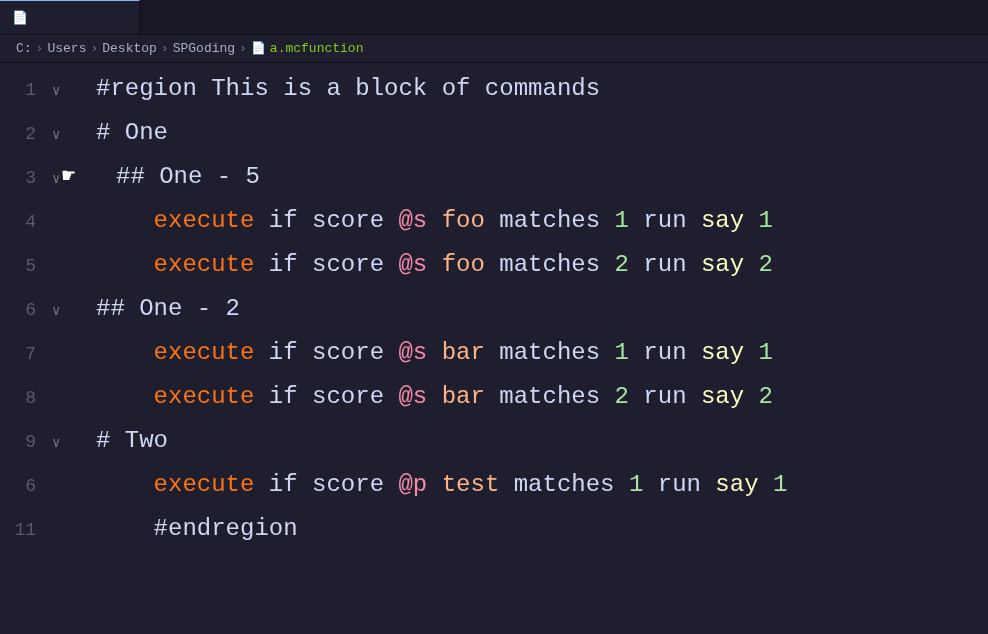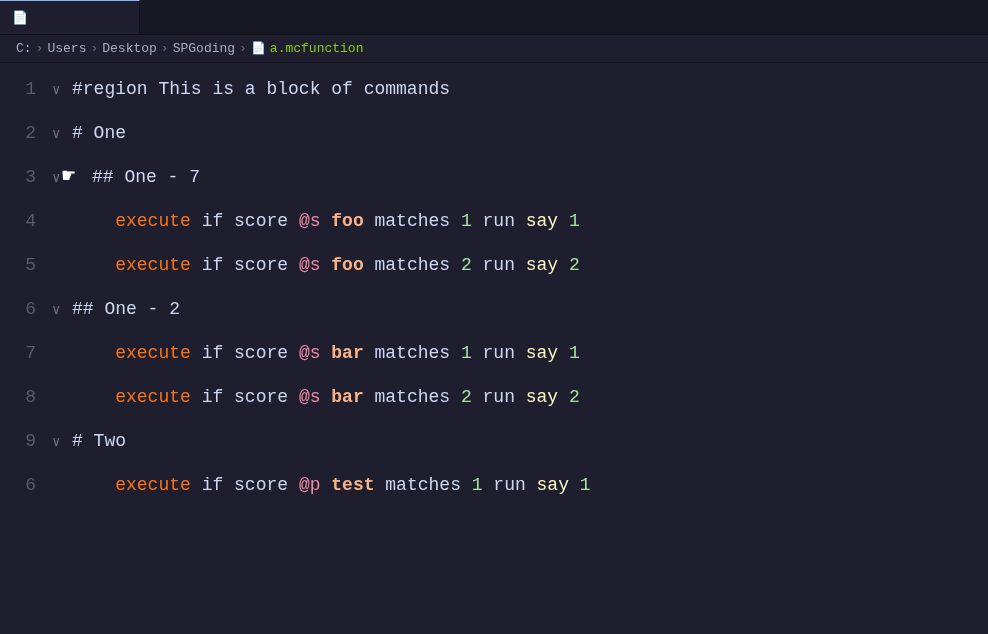--- a/index.html
+++ b/index.html
@@ -94,32 +94,33 @@
       width: 20px;
       flex-shrink: 0;
       color: #6c7086;
       font-size: 14px;
       line-height: 44px;
       cursor: pointer;
     }
     .fold-arrow.invisible { opacity: 0; }
 
     .code {
-      font-size: 18px;
+      font-size: 24px;
       line-height: 44px;
       white-space: pre;
       flex: 1;
+      margin-left: 24px;
     }
 
     
     .c-white { color: #cdd6f4; }
     .c-region { color: #cdd6f4; }
     .c-keyword { color: #f97316; } 
     .c-selector { color: #f38ba8; }
-    .c-name-bold { color: #fab387; font-weight: bold; } 
+    .c-name-bold { color: #fab387; font-weight: normal; } 
     .c-say { color: #fef9c3; } 
     .c-num { color: #a6e3a1; }
   </style>
 </head>
 <body>
 
 <div class="tab-bar">
   <div class="tab">
     <span class="tab-icon">📄</span>
     <span></span>
@@ -147,21 +148,21 @@
       <span class="code c-white"><span class="c-region">#region This is a block </span><span class="c-region">of</span><span class="c-region"> commands</span></span>
     </div>
     <div class="line">
       <span class="line-number">2</span>
       <span class="fold-arrow">∨</span>
       <span class="code c-white"><span class="c-region"># One</span></span>
     </div>
     <div class="line" style="cursor: default; position: relative;">
       <span class="line-number">3</span>
       <span class="fold-arrow">∨</span>
-      <span class="code c-white"><span style="display: inline-block; width: 20px;"></span><span class="c-region">## One - 7</span></span>
+      <span class="code c-white"><span style="display: inline-block; width: 20px;"></span><span class="c-region">## One - 5</span></span>
       <span style="position: absolute; left: 62px; top: 8px; font-size: 22px; cursor: default; pointer-events: none; z-index: 10; color: rgb(255, 255, 255);">☛</span>
     </div>
     <div class="line">
       <span class="line-number">4</span>
       <span class="fold-arrow invisible">∨</span>
       <span class="code c-white"><span class="c-white">    </span><span class="c-keyword">execute</span><span class="c-white"> if score </span><span class="c-selector">@s</span><span class="c-white"> </span><span class="c-name-bold">foo</span><span class="c-white"> matches </span><span class="c-num">1</span><span class="c-white"> run </span><span class="c-say">say</span><span class="c-white"> </span><span class="c-num">1</span></span>
     </div>
     <div class="line">
       <span class="line-number">5</span>
       <span class="fold-arrow invisible">∨</span>
@@ -185,13 +186,18 @@
     <div class="line">
       <span class="line-number">9</span>
       <span class="fold-arrow">∨</span>
       <span class="code c-white"><span class="c-region"># Two</span></span>
     </div>
     <div class="line">
       <span class="line-number">6</span>
       <span class="fold-arrow invisible">∨</span>
       <span class="code c-white"><span class="c-white">    </span><span class="c-keyword">execute</span><span class="c-white"> if score </span><span class="c-selector">@p</span><span class="c-white"> </span><span class="c-name-bold">test</span><span class="c-white"> matches </span><span class="c-num">1</span><span class="c-white"> run </span><span class="c-say">say</span><span class="c-white"> </span><span class="c-num">1</span></span>
     </div>
+    <div class="line">
+      <span class="line-number">11</span>
+      <span class="fold-arrow invisible">∨</span>
+      <span class="code c-white"><span class="c-white">    </span><span class="c-region">#endregion</span></span>
+    </div>
   </div>
 
 </body></html>

